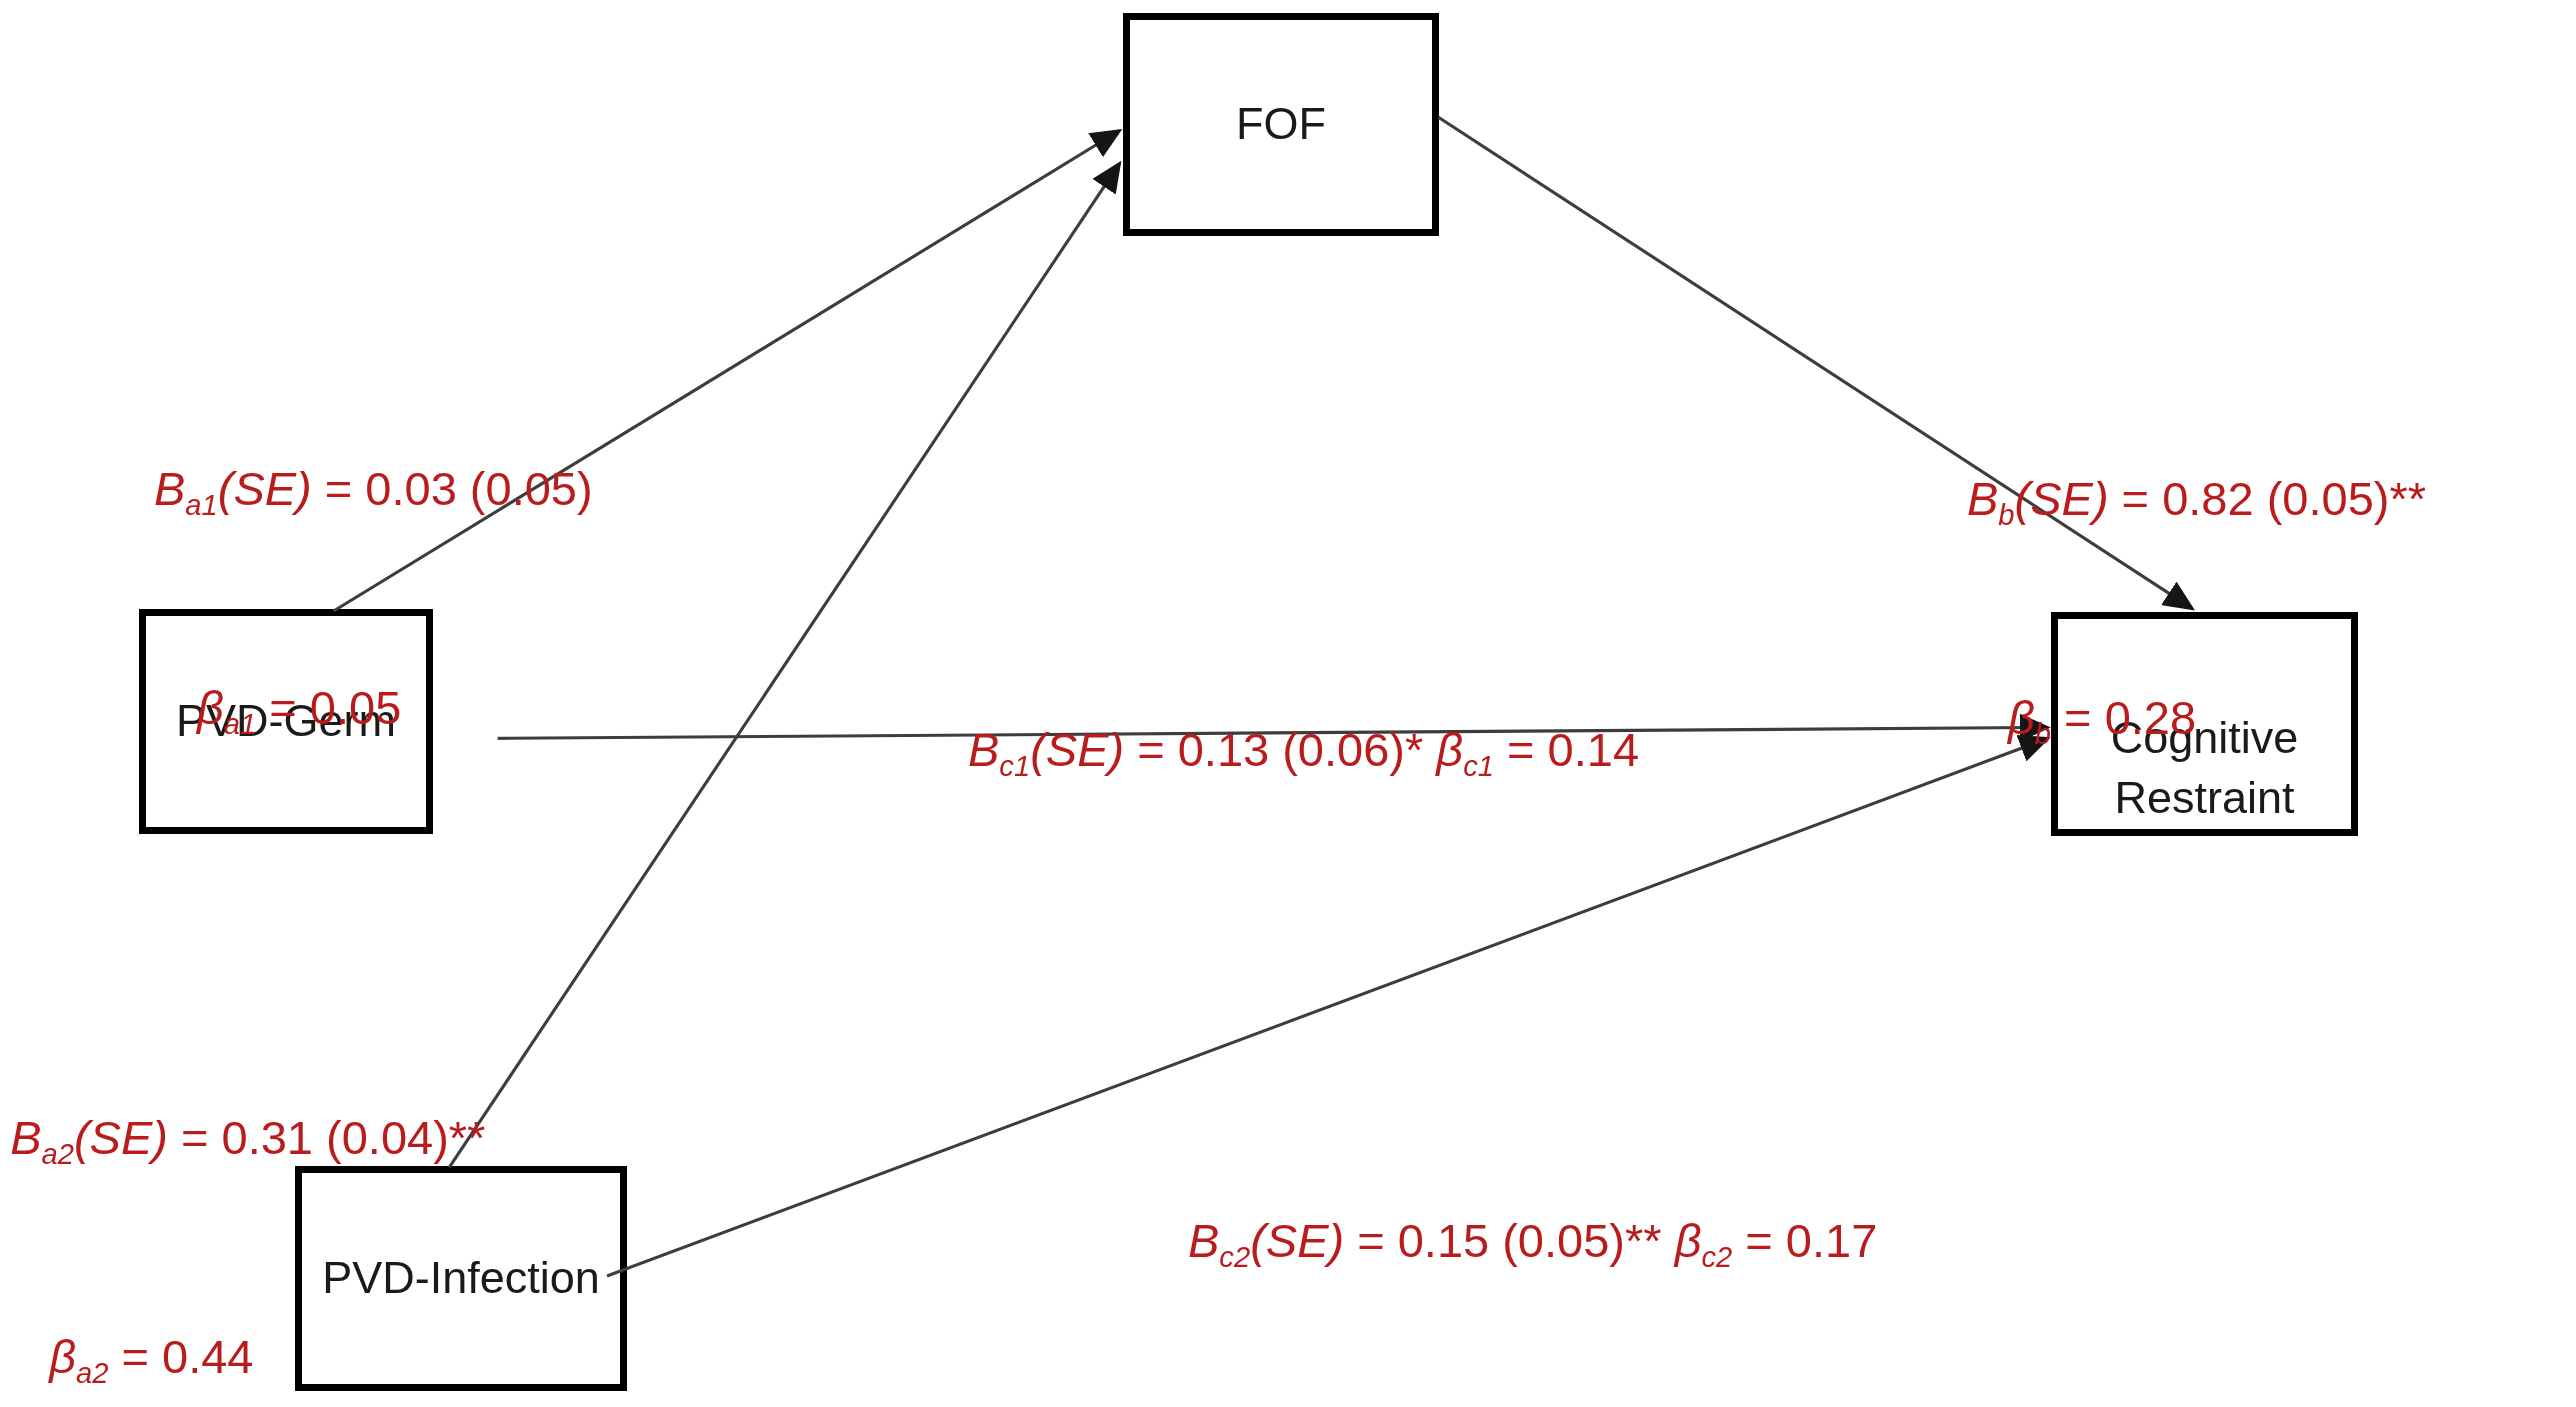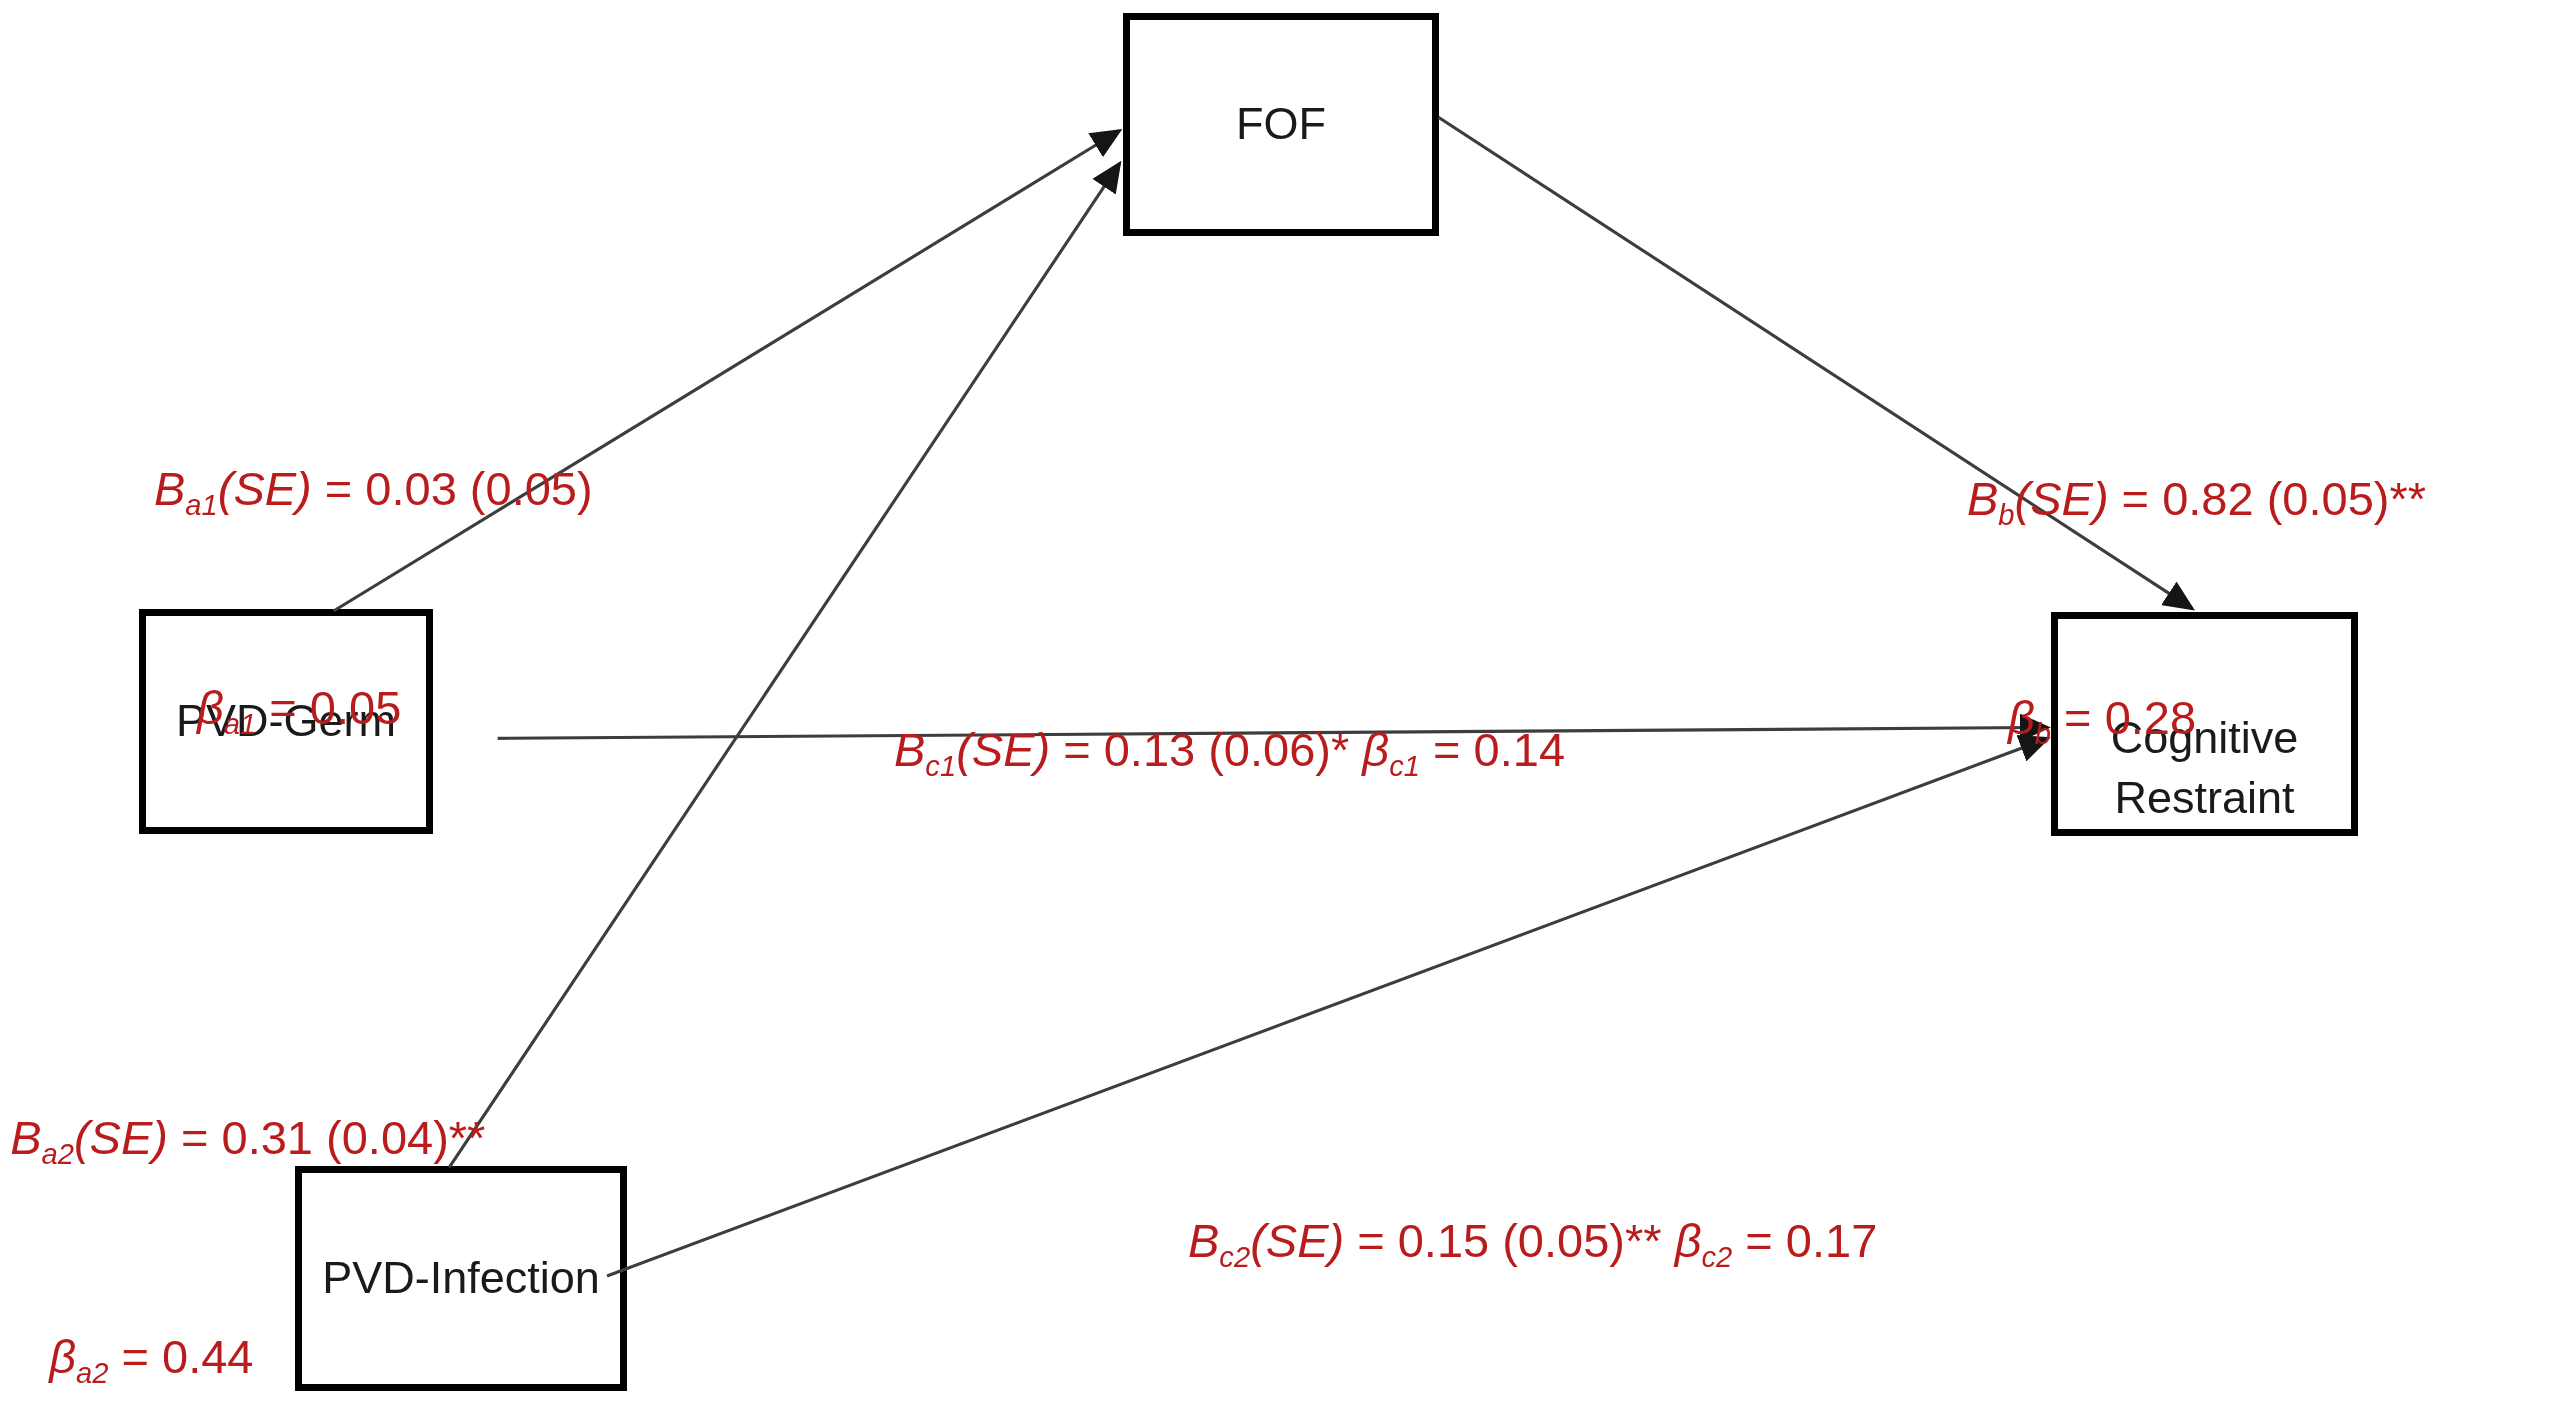--- a/index.html
+++ b/index.html
@@ -87,21 +87,21 @@
   <div class="plabel" style="left:154px; top:306px;">
     <span class="pl-line"><i>B</i><sub>a1</sub><i>(SE)</i><span> = 0.03 (0.05)</span></span>
     <span class="pl-line ind55"><i>β</i><sub>a1</sub><span> = 0.05</span></span>
   </div>
 
   <div class="plabel" style="left:1967px; top:316px;">
     <span class="pl-line"><i>B</i><sub>b</sub><i>(SE)</i><span> = 0.82 (0.05)**</span></span>
     <span class="pl-line ind52"><i>β</i><sub>b</sub><span> = 0.28</span></span>
   </div>
 
-  <div class="plabel" style="left:894px; top:567px;">
+  <div class="plabel" style="left:968px; top:567px;">
     <span class="pl-line"><i>B</i><sub>c1</sub><i>(SE)</i><span> = 0.13 (0.06)* </span><i>β</i><sub>c1</sub><span> = 0.14</span></span>
   </div>
 
   <div class="plabel" style="left:10.2px; top:955px;">
     <span class="pl-line"><i>B</i><sub>a2</sub><i>(SE)</i><span> = 0.31 (0.04)**</span></span>
     <span class="pl-line ind50"><i>β</i><sub>a2</sub><span> = 0.44</span></span>
   </div>
 
   <div class="plabel" style="left:1188px; top:1058px;">
     <span class="pl-line"><i>B</i><sub>c2</sub><i>(SE)</i><span> = 0.15 (0.05)** </span><i>β</i><sub>c2</sub><span> = 0.17</span></span>

